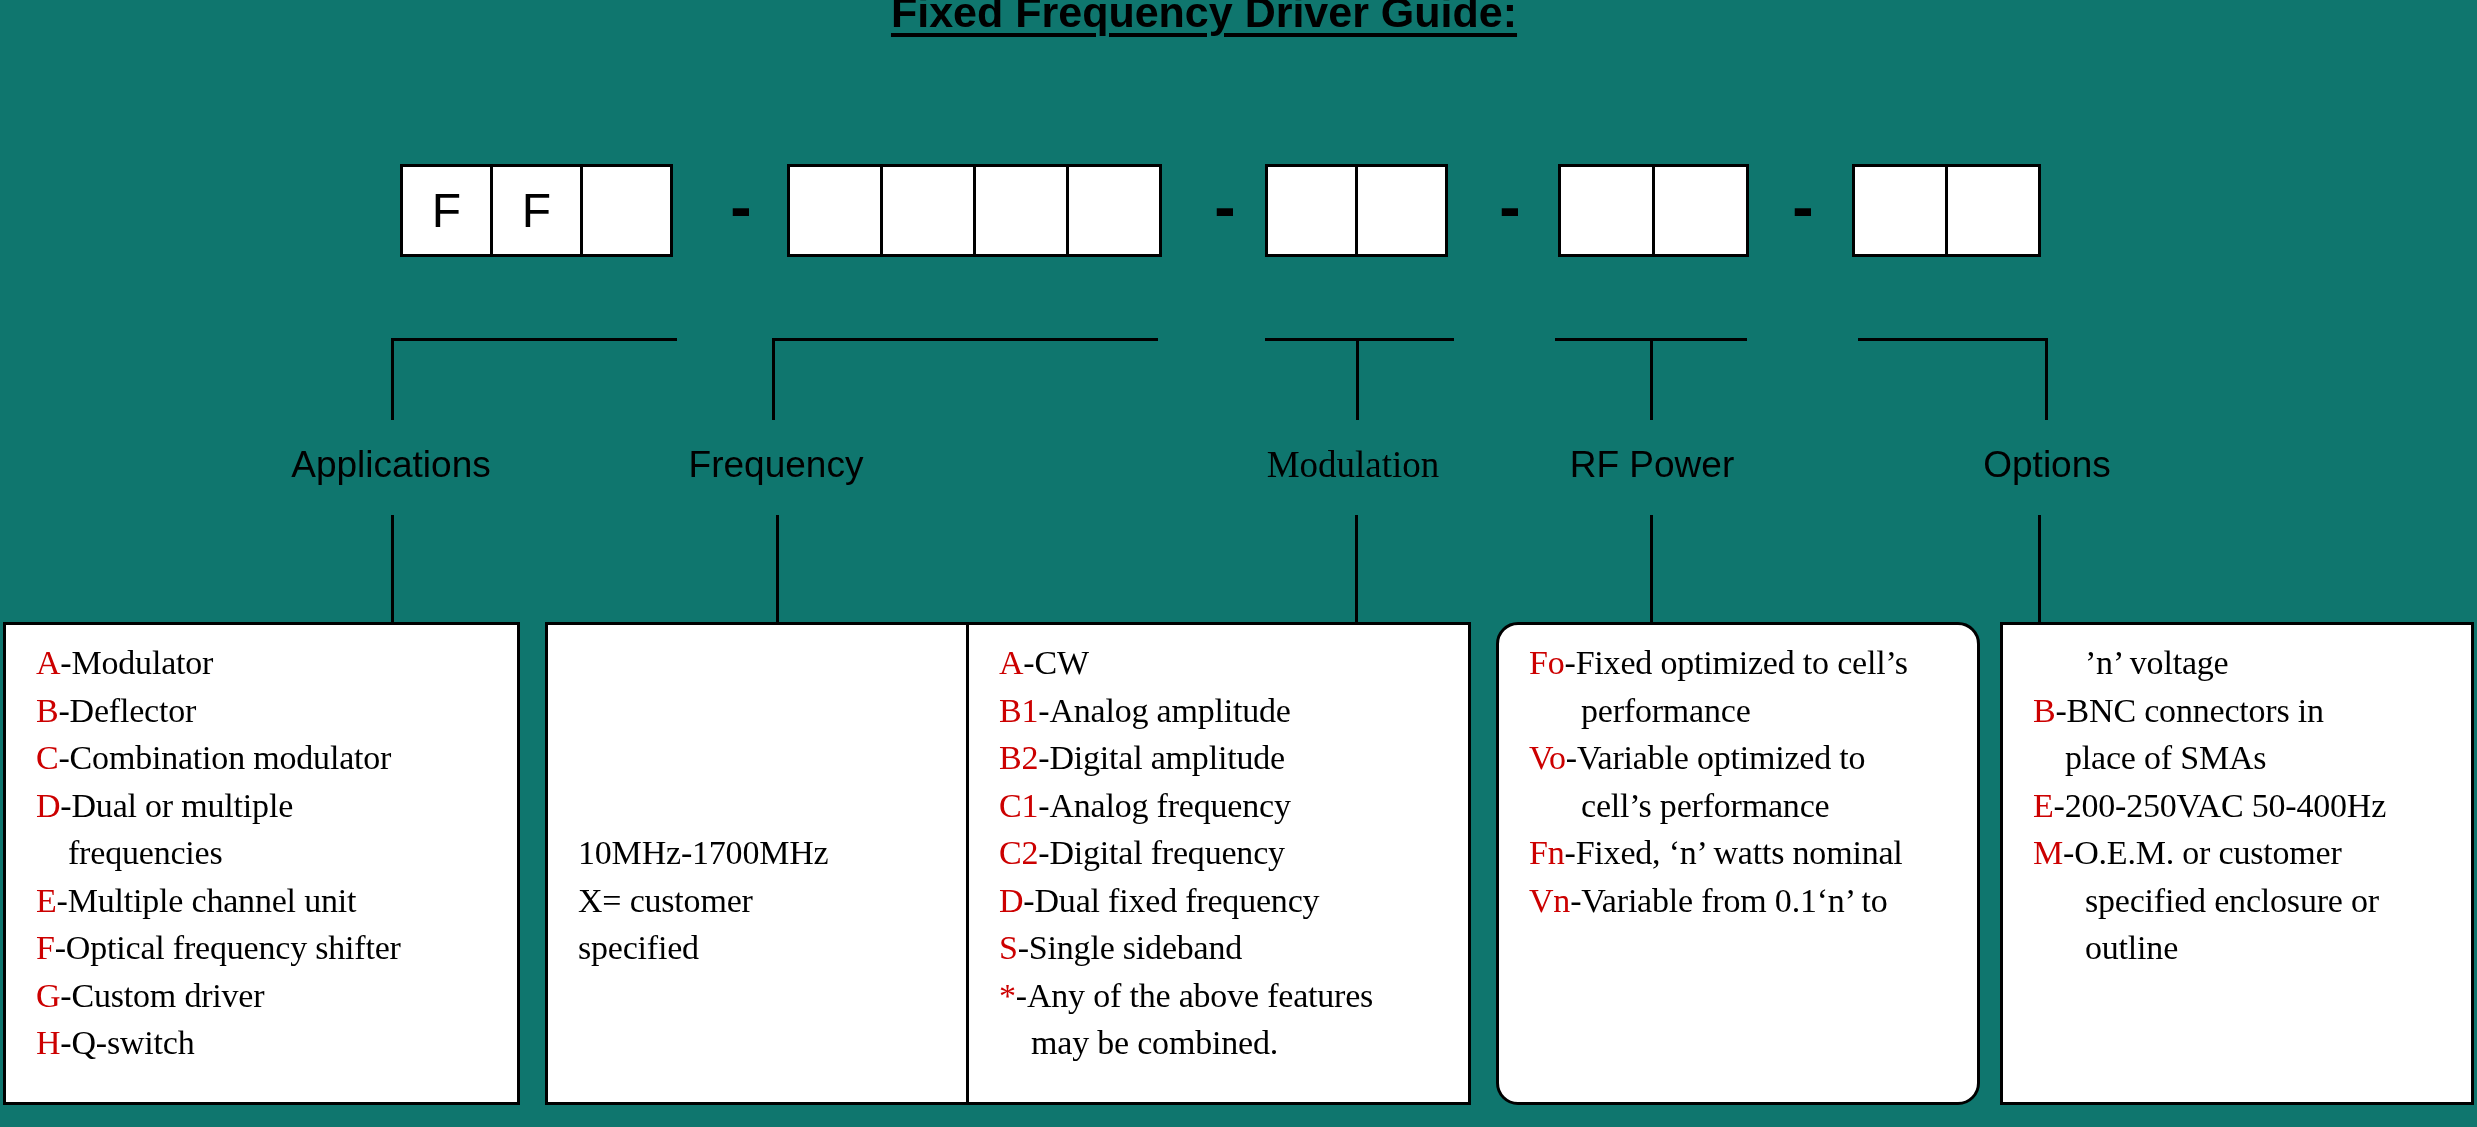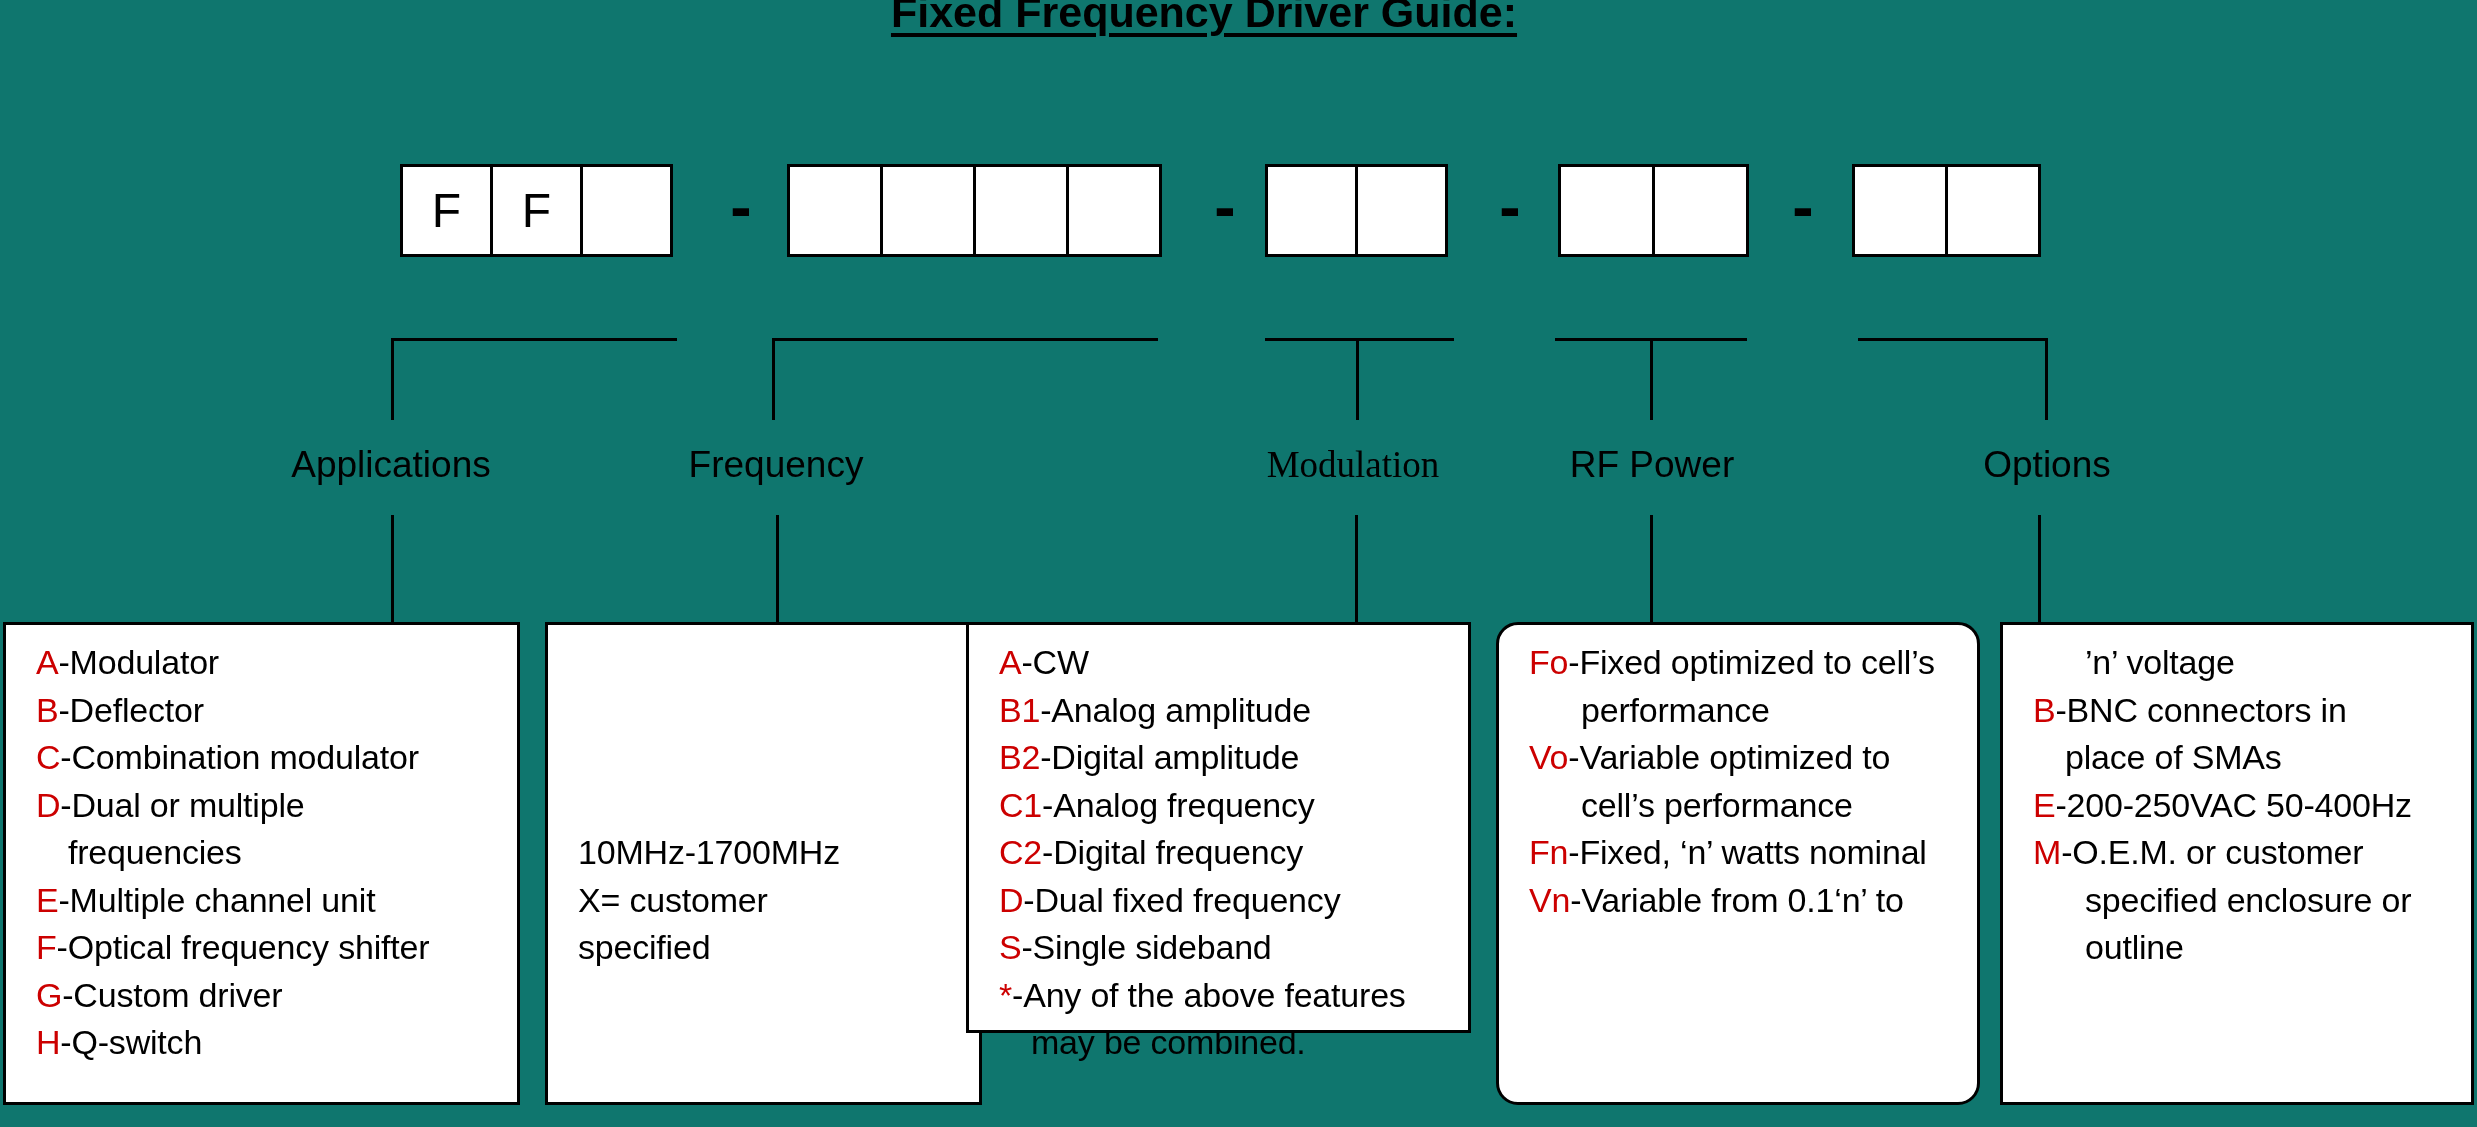--- a/index.html
+++ b/index.html
@@ -30,21 +30,21 @@
     position:absolute;transform:translateX(-50%);white-space:nowrap;
     font-size:37px;line-height:38px;
   }
   .optbox{
     position:absolute;top:622px;height:483px;box-sizing:border-box;
     border:3px solid #000;background:#fff;
     padding:14px 10px 0 30px;
     font-size:34px;line-height:47.5px;letter-spacing:-0.2px;
   }
   .optbox.middle{padding-top:204px;}
-  .oline{white-space:nowrap;}
+  .oline{white-space:nowrap;font-family:Liberation Serif, serif;}
   .oline .pfx{color:#cc0000;}
   .oline.ind1{padding-left:32px;}
   .oline.ind2{padding-left:52px;}
 </style>
 </head>
 <body>
 
 <div class="stage">
   <div class="title">Fixed Frequency Driver Guide:</div>
   <div id="generated">
@@ -104,21 +104,21 @@
         <div class="oline"><span class="pfx">E</span><span class="txt">-Multiple channel unit</span></div>
         <div class="oline"><span class="pfx">F</span><span class="txt">-Optical frequency shifter</span></div>
         <div class="oline"><span class="pfx">G</span><span class="txt">-Custom driver</span></div>
         <div class="oline"><span class="pfx">H</span><span class="txt">-Q-switch</span></div>
       </div>
       <div class="optbox middle" style="left: 545px; top: 622px; width: 437px; height: 483px;">
         <div class="oline"><span class="txt">10MHz-1700MHz</span></div>
         <div class="oline"><span class="txt">X= customer</span></div>
         <div class="oline"><span class="txt">specified</span></div>
       </div>
-      <div class="optbox" style="left: 966px; top: 622px; width: 505px; height: 411px;">
+      <div class="optbox" style="left: 966px; top: 622px; width: 505px; height: 483px;">
         <div class="oline"><span class="pfx">A</span><span class="txt">-CW</span></div>
         <div class="oline"><span class="pfx">B1</span><span class="txt">-Analog amplitude</span></div>
         <div class="oline"><span class="pfx">B2</span><span class="txt">-Digital amplitude</span></div>
         <div class="oline"><span class="pfx">C1</span><span class="txt">-Analog frequency</span></div>
         <div class="oline"><span class="pfx">C2</span><span class="txt">-Digital frequency</span></div>
         <div class="oline"><span class="pfx">D</span><span class="txt">-Dual fixed frequency</span></div>
         <div class="oline"><span class="pfx">S</span><span class="txt">-Single sideband</span></div>
         <div class="oline"><span class="pfx">*</span><span class="txt">-Any of the above features</span></div>
         <div class="oline ind1"><span class="txt">may be combined.</span></div>
       </div>

